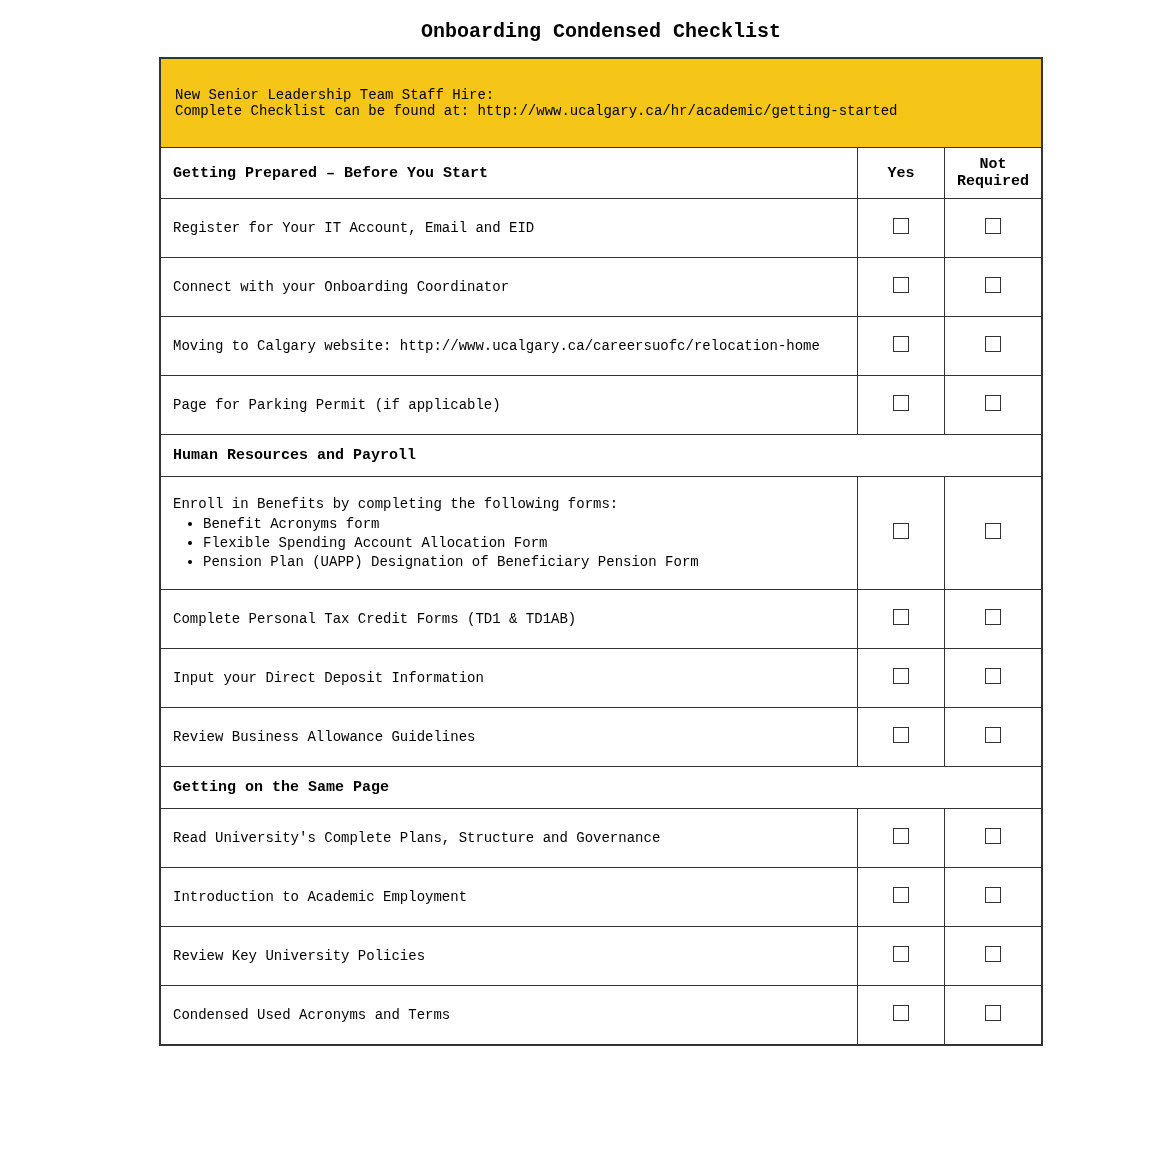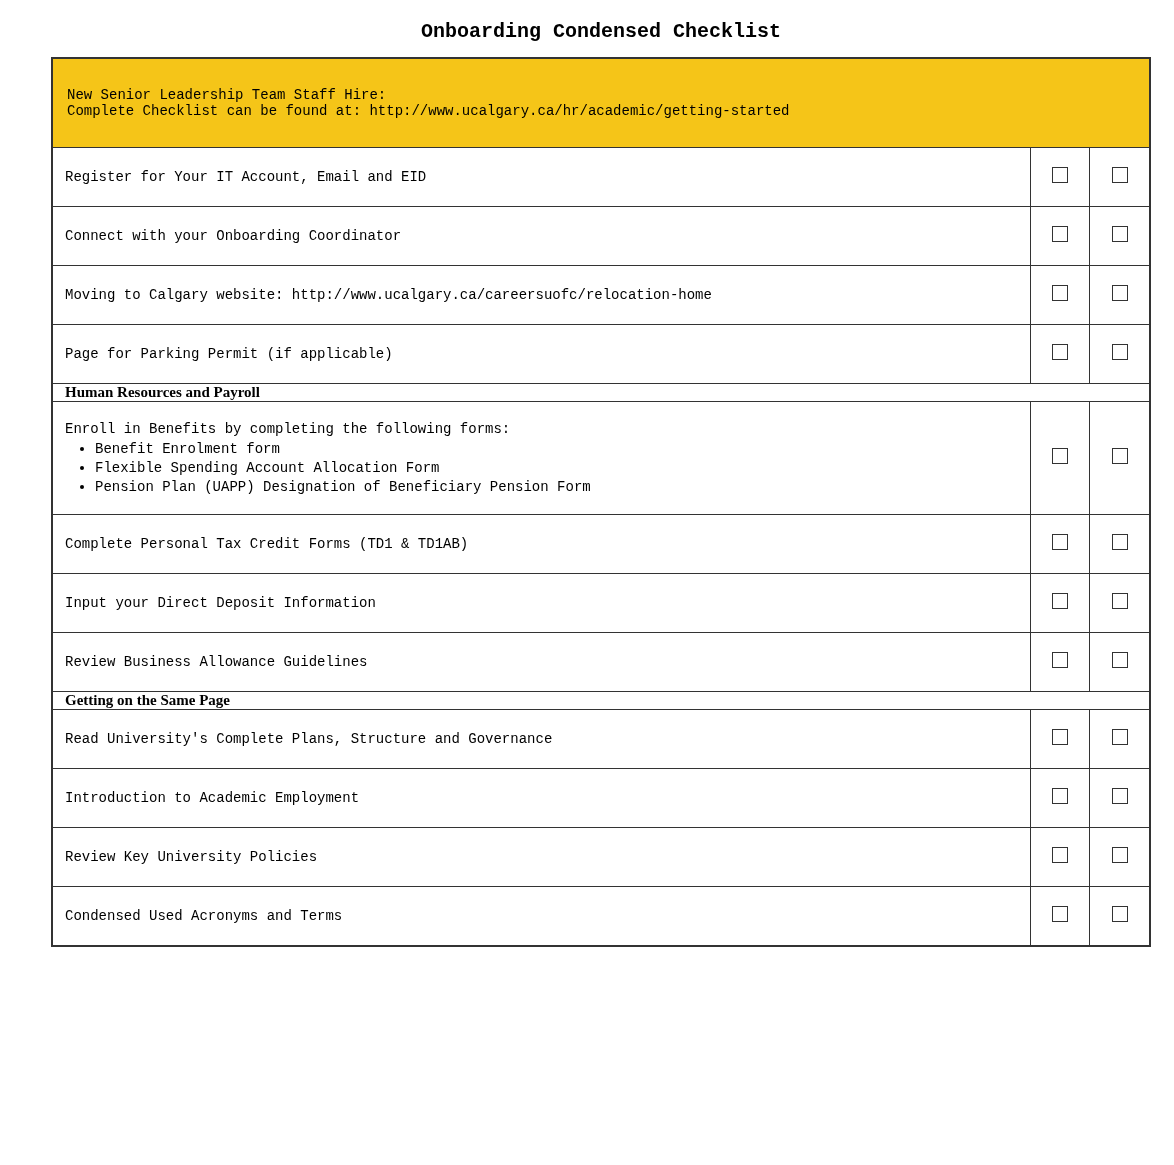--- a/index.html
+++ b/index.html
@@ -11,21 +11,21 @@
     body {
       background: #ffffff;
       font-family: 'Courier New', Courier, monospace;
       font-size: 14px;
       display: flex;
       justify-content: center;
       padding: 20px;
     }
 
     .page-container {
-      width: 1100px;
+      width: 884px;
       background: #fff;
       margin-left: 28px;
     }
 
     .page-title {
       text-align: center;
       font-size: 20px;
       font-weight: bold;
       margin-bottom: 14px;
       font-family: 'Courier New', Courier, monospace;
@@ -58,24 +58,24 @@
       width: 80%;
     }
 
     .col-header-row th.check-col {
       text-align: center;
       width: 10%;
     }
 
     .section-header-row td {
       border: 1.5px solid #333;
-      padding: 0 12px;
+      padding: 12px 12px;
       font-weight: bold;
       font-size: 15px;
-      font-family: Liberation Serif, serif;
+      font-family: Liberation Mono, monospace;
     }
 
     .data-row td {
       border: 1.5px solid #333;
       padding: 19px 12px;
       font-family: 'Courier New', Courier, monospace;
       font-size: 14px;
       vertical-align: middle;
     }
 
@@ -121,20 +121,25 @@
     <tbody>
         <tr>
       <td class="banner-td" colspan="3">
         <div class="header-banner">
           <div>New Senior Leadership Team Staff Hire:</div>
           <div>Complete Checklist can be found at: http://www.ucalgary.ca/hr/academic/getting-started</div>
         </div>
       </td>
     </tr>
 
+    <tr class="col-header-row">
+      <th class="task-col">Getting Prepared – Before You Start</th>
+      <th class="check-col">Yes</th>
+      <th class="check-col">Not<br>Required</th>
+    </tr>
 
     <tr class="data-row">
       <td class="task-cell">Register for Your IT Account, Email and EID</td>
       <td class="check-cell"><span class="checkbox-symbol"></span></td>
       <td class="check-cell"><span class="checkbox-symbol"></span></td>
     </tr>
 
     <tr class="data-row">
       <td class="task-cell">Connect with your Onboarding Coordinator</td>
       <td class="check-cell"><span class="checkbox-symbol"></span></td>
@@ -154,21 +159,21 @@
     </tr>
 
     <tr class="section-header-row">
       <td colspan="3">Human Resources and Payroll</td>
     </tr>
 
     <tr class="data-row">
       <td class="task-cell">
         Enroll in Benefits by completing the following forms:
         <ul class="bullet-list">
-          <li>Benefit Enrolment form</li>
+          <li>Benefit Acronyms form</li>
           <li>Flexible Spending Account Allocation Form</li>
           <li>Pension Plan (UAPP) Designation of Beneficiary Pension Form</li>
         </ul>
       </td>
       <td class="check-cell"><span class="checkbox-symbol"></span></td>
       <td class="check-cell"><span class="checkbox-symbol"></span></td>
     </tr>
 
     <tr class="data-row">
       <td class="task-cell">Complete Personal Tax Credit Forms (TD1 &amp; TD1AB)</td>

